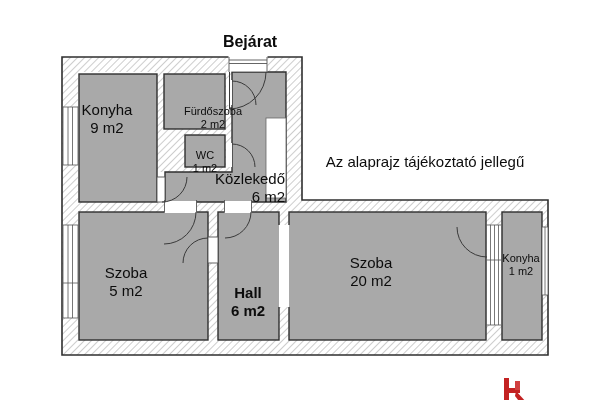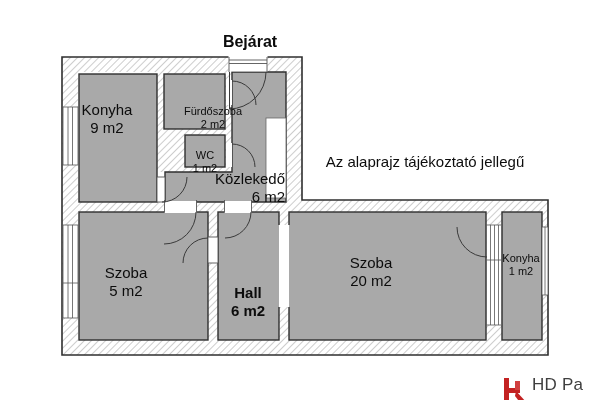--- a/index.html
+++ b/index.html
@@ -174,16 +174,15 @@
 
   <div class="lbl note" style="left:425px;top:161px;">Az alaprajz tájékoztató jellegű</div>
 
   <div class="logo">
     <svg width="26" height="30" viewBox="0 0 26 30">
       <rect x="2" y="3" width="5" height="27" fill="#c32222"></rect>
       <rect x="2" y="13" width="16" height="5" fill="#c32222"></rect>
       <rect x="13" y="6" width="5" height="9" fill="#d04040"></rect>
       <path d="M14,16 L25,28 L20,30 L13,21 Z" fill="#c32222"></path>
     </svg>
-    <span class="logo-text">HD Pa</span>
   </div>
 
 </div>
 
 </body></html>

